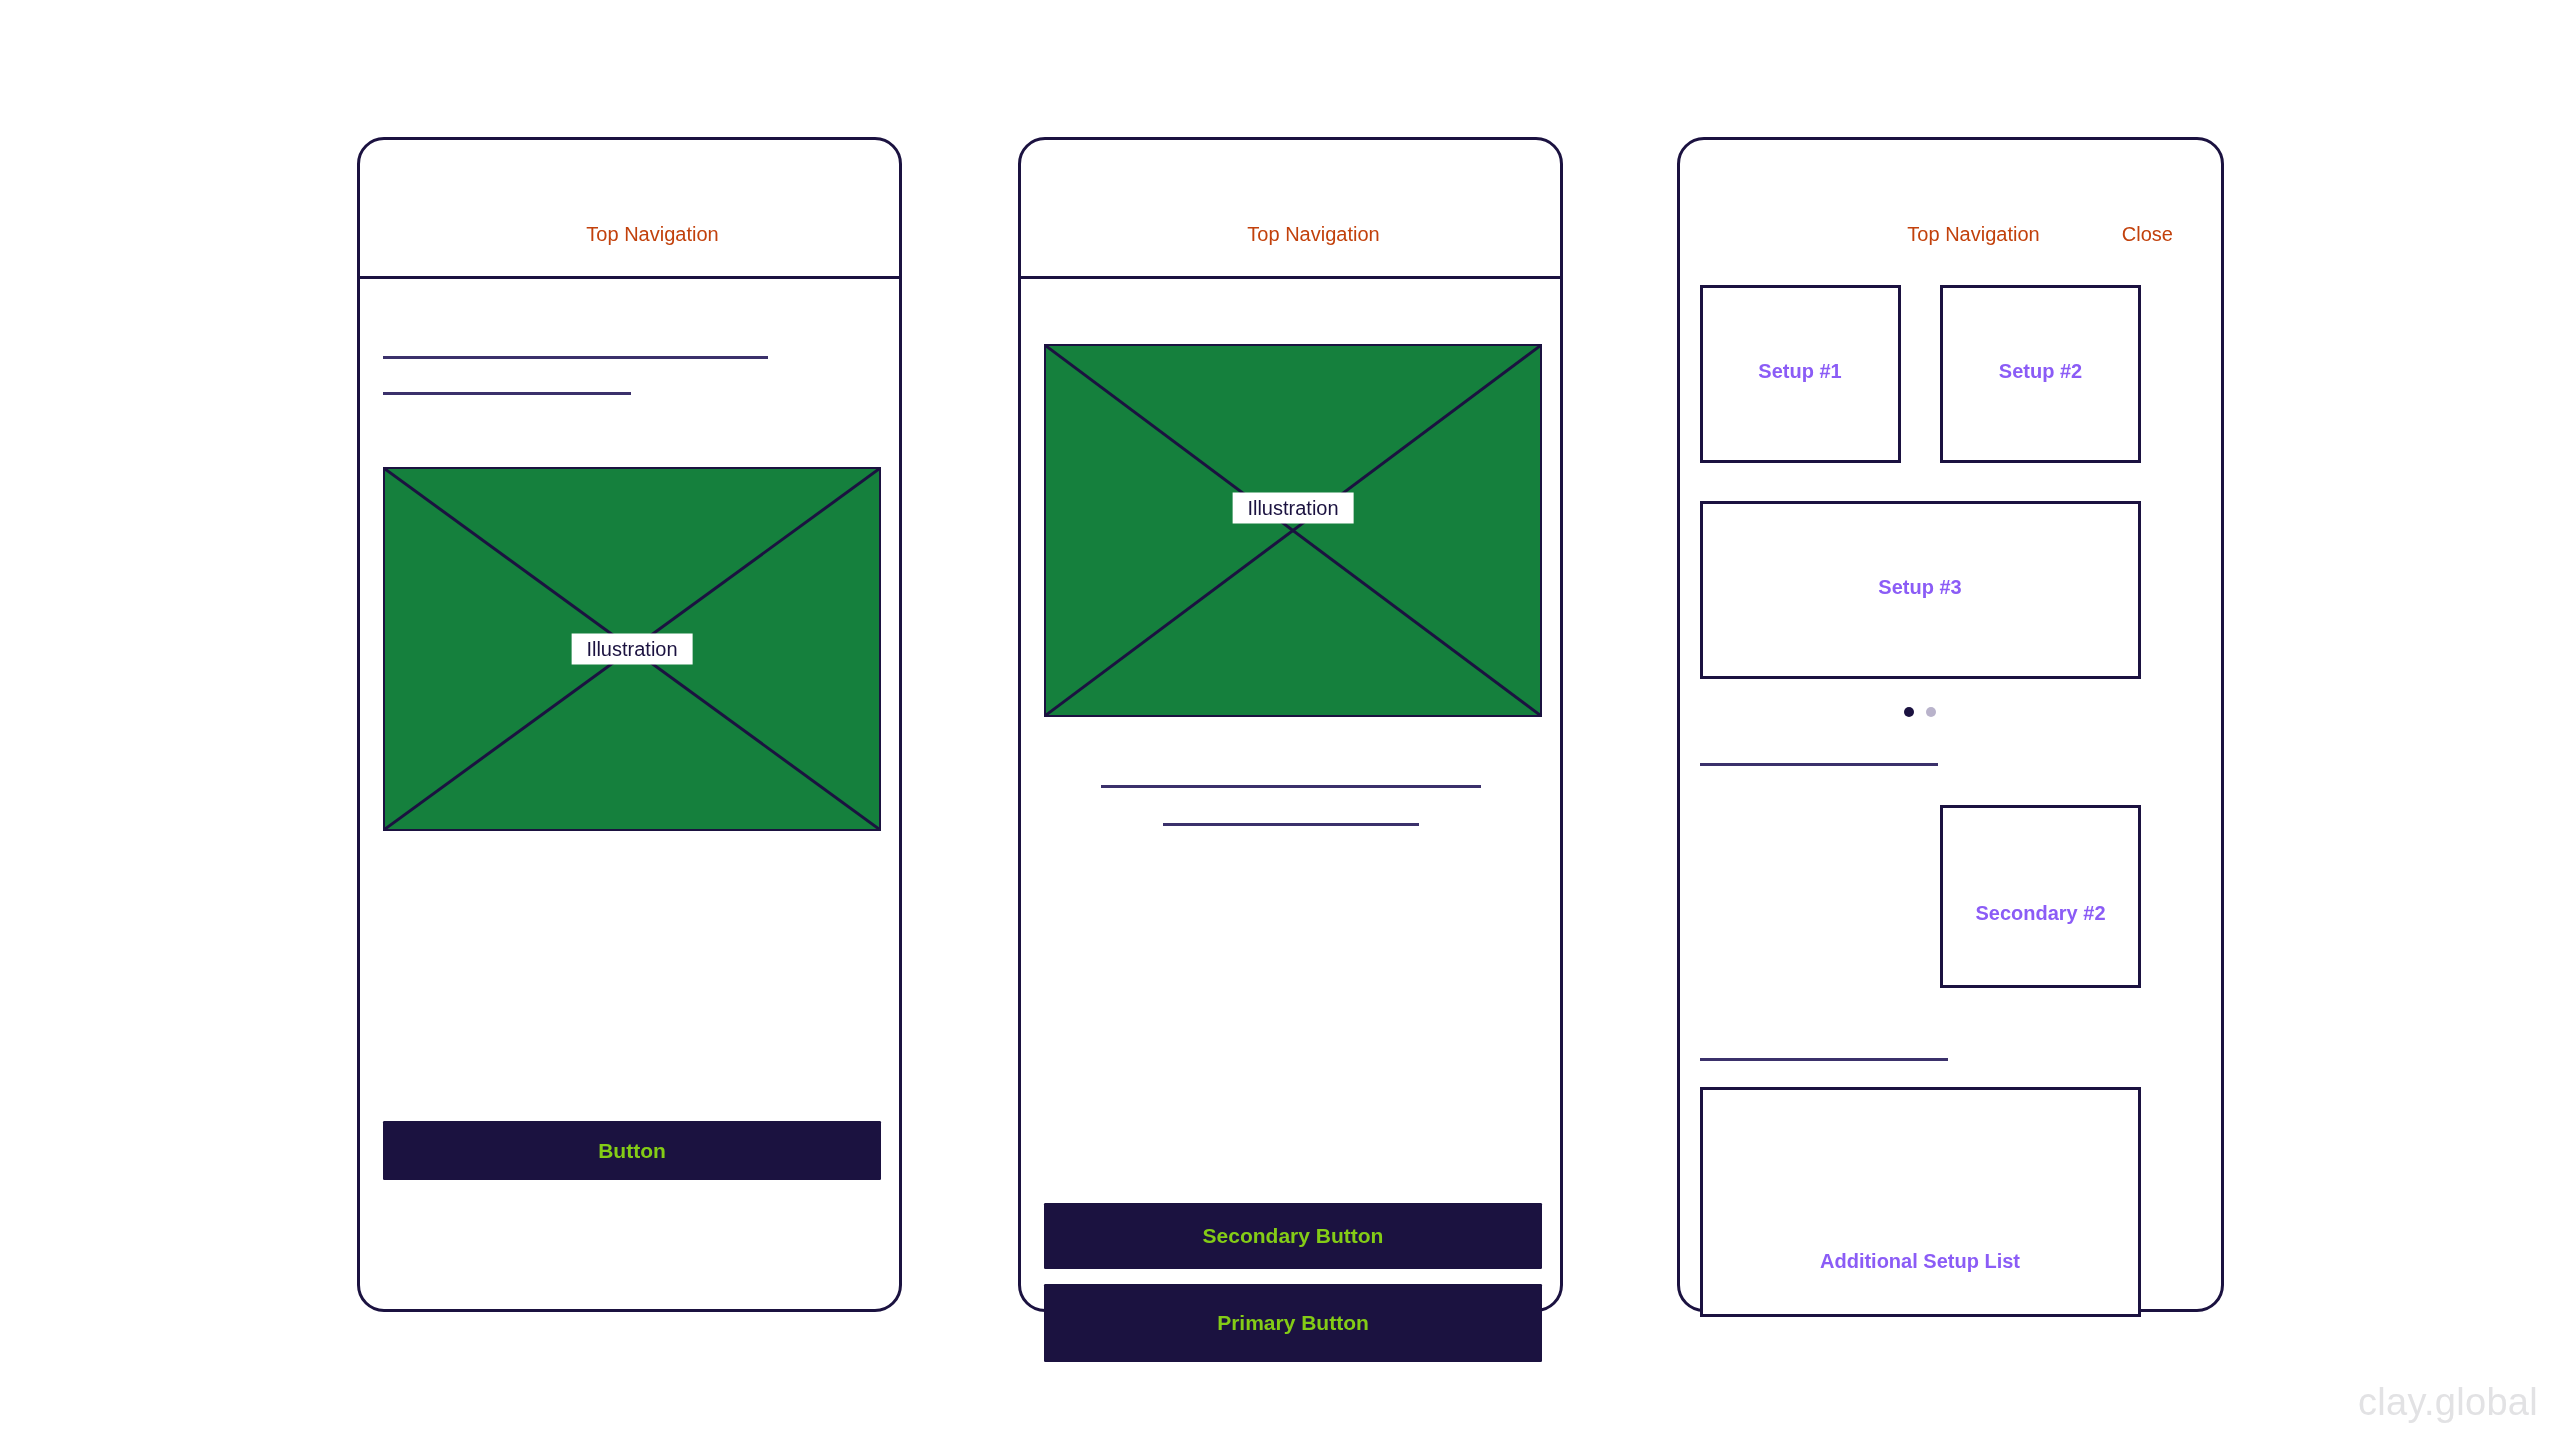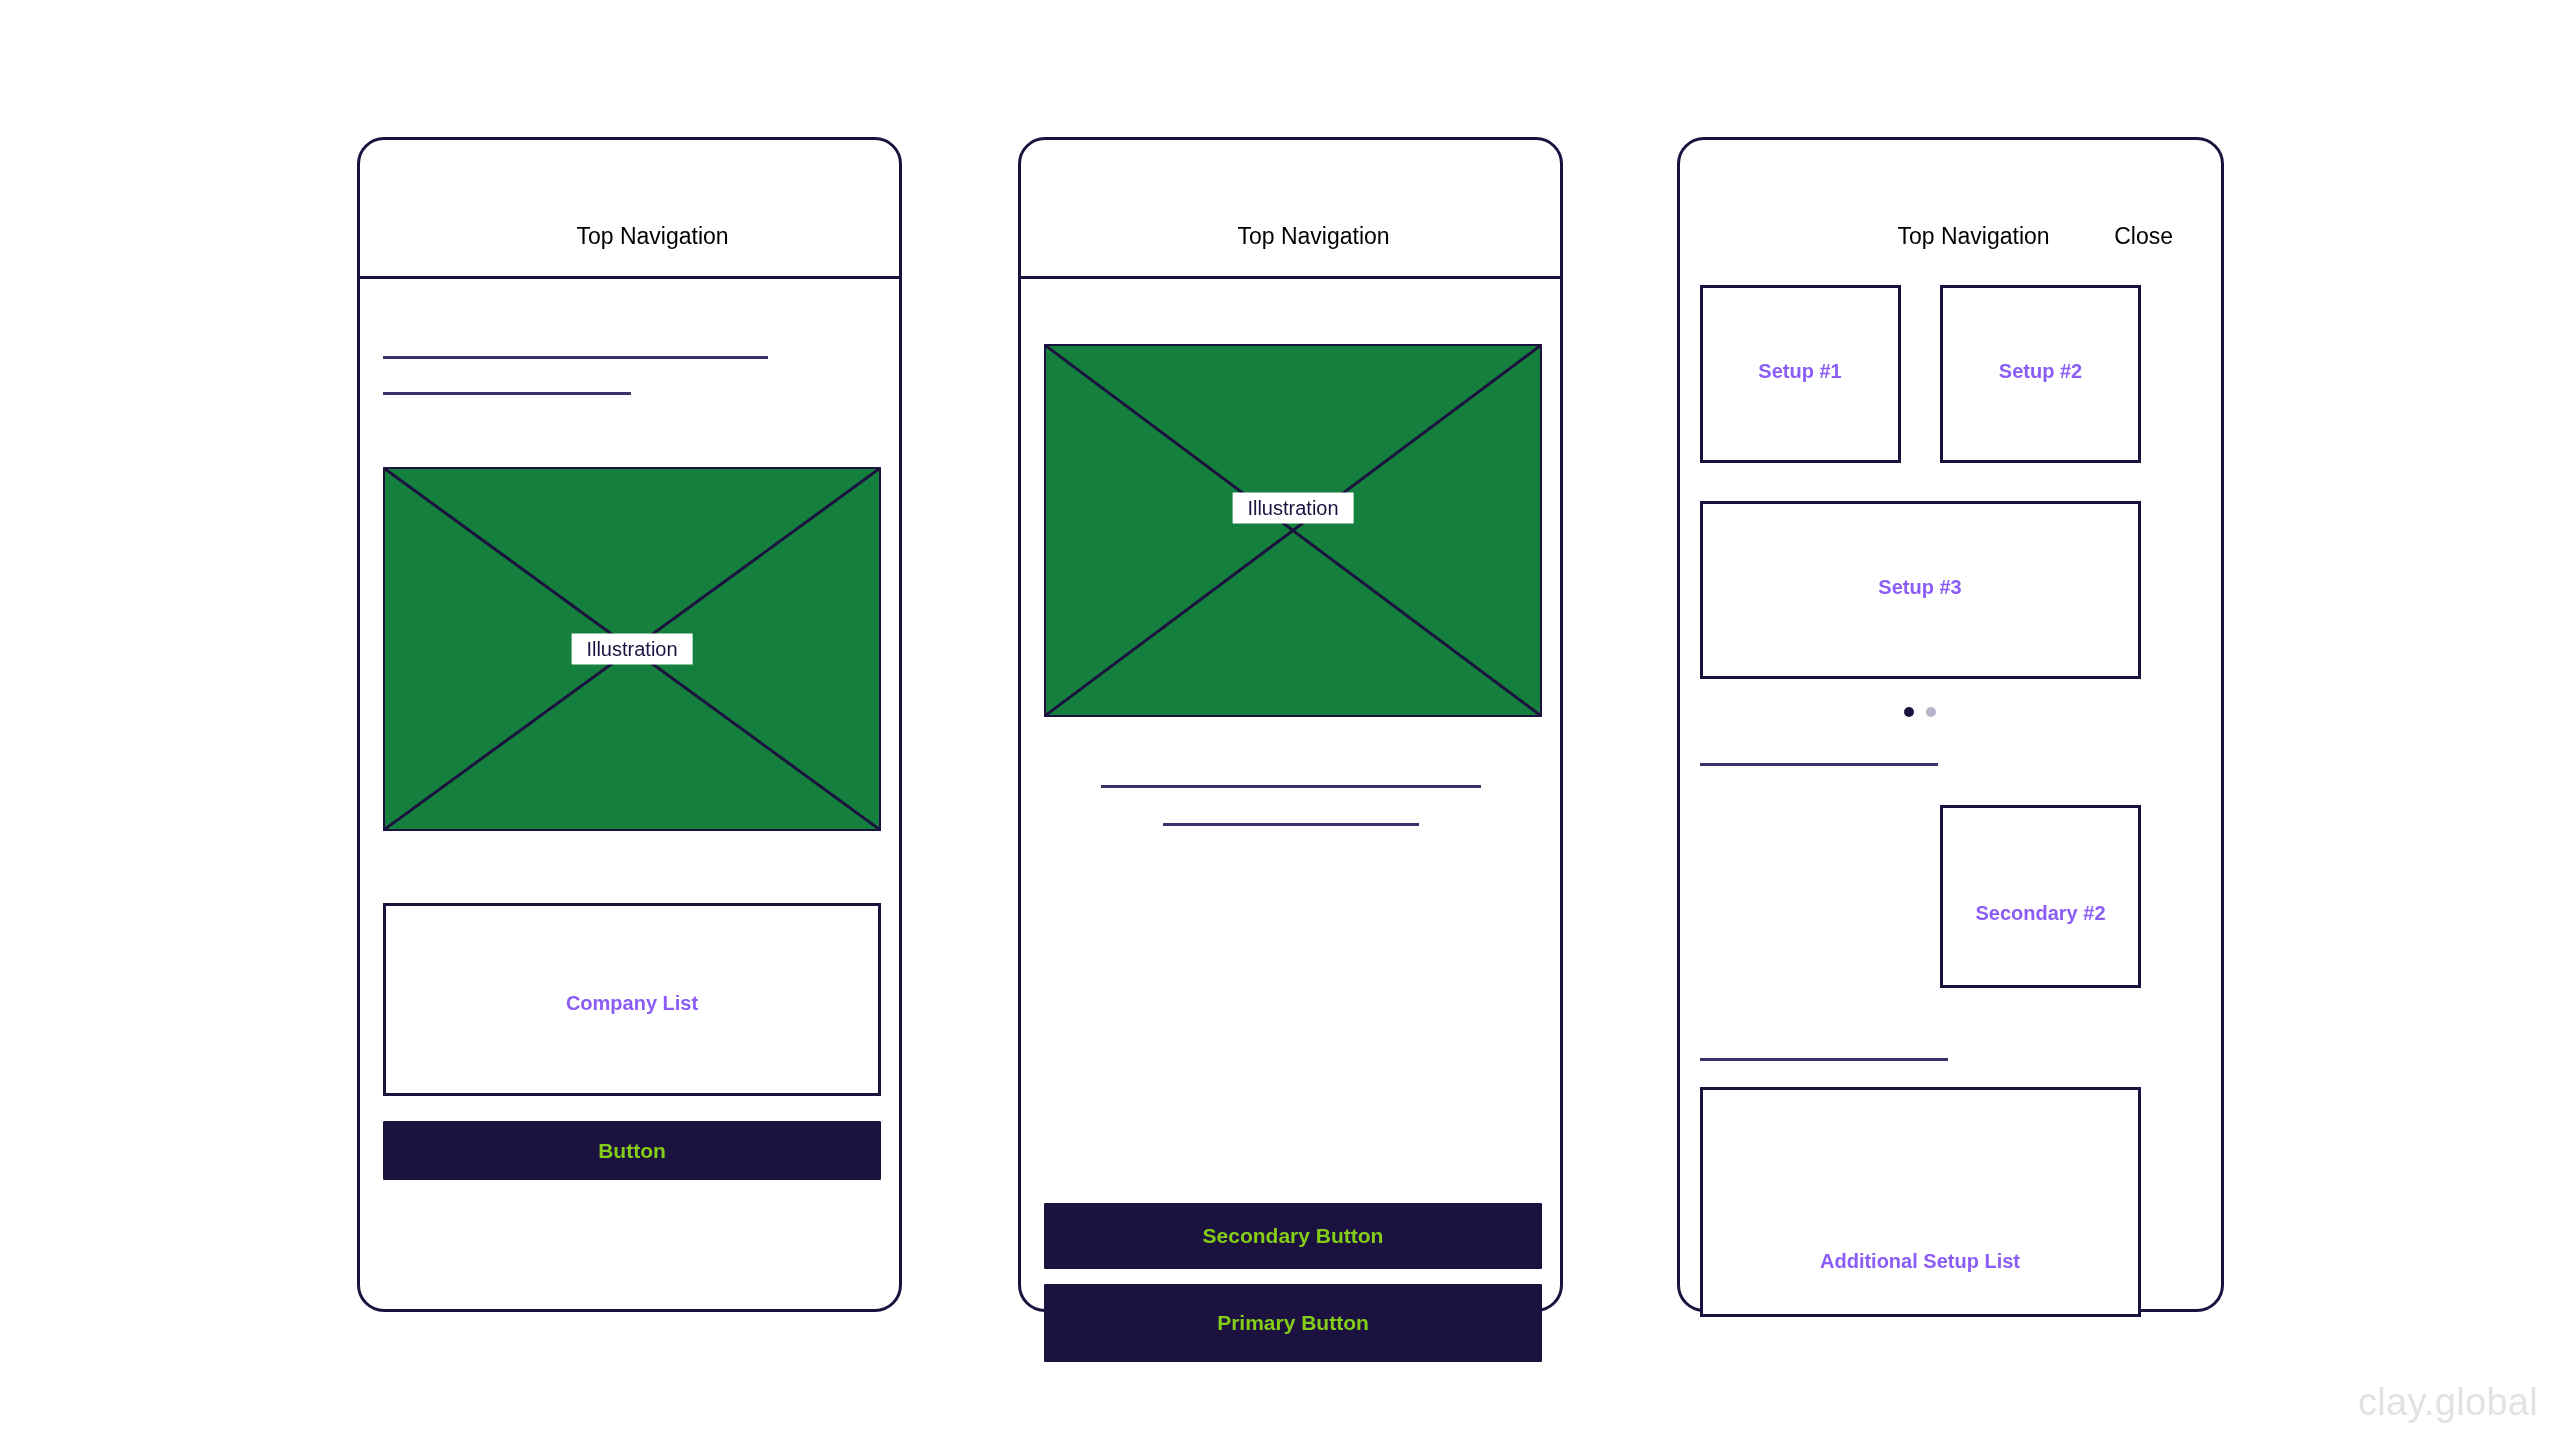--- a/index.html
+++ b/index.html
@@ -23,23 +23,23 @@
   }
   .phone-inner { position:absolute; inset:0; }
 
   
   .topnav {
     position:absolute; left:0; right:0; top:0;
     height:0;
   }
   .topnav-label {
     position:absolute;
-    font-size:23px;
+    font-size:20px;
     font-weight:400;
-    color:#000000;
+    color:#c2410c;
     white-space:nowrap;
     padding-left:46px;
   }
   .nav-divider {
     position:absolute;
     height:3.4px;
     background:#1b1240;
     left:-3.4px; right:-3.4px;
   }
 
@@ -121,23 +121,20 @@
       <div class="tline" style="left:23px; top:252px; width:248px;"></div>
 
       <div class="illus" style="left:23px; top:327px; width:498px; height:364px;">
         <svg viewBox="0 0 742 542" preserveAspectRatio="none">
           <line x1="0" y1="0" x2="742" y2="542" stroke="#1b1240" stroke-width="3" vector-effect="non-scaling-stroke"></line>
           <line x1="742" y1="0" x2="0" y2="542" stroke="#1b1240" stroke-width="3" vector-effect="non-scaling-stroke"></line>
         </svg>
         <div class="ill-label">Illustration</div>
       </div>
 
-      <div class="obox" style="left:23px; top:763px; width:498px; height:193px;">
-        <div class="boxlabel" style="top:86px;">Company List</div>
-      </div>
 
       <div class="btn" style="left:23px; top:981px; width:498px; height:59px;">
         <span>Button</span>
       </div>
 
     </div>
   </div>
 
   <div class="phone" style="left:1018px; top:137px; width:545px; height:1175px;">
     <div class="phone-inner">

